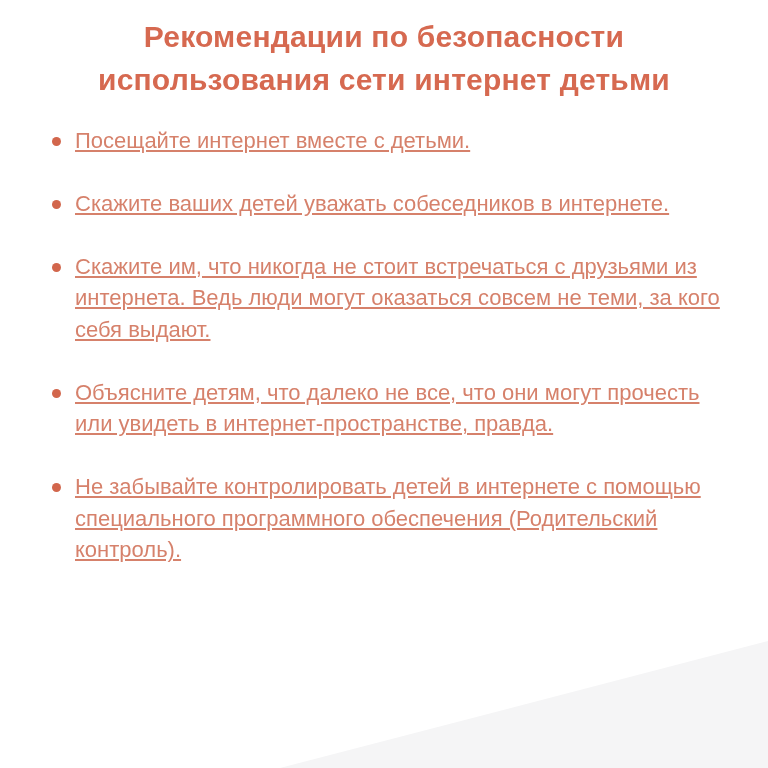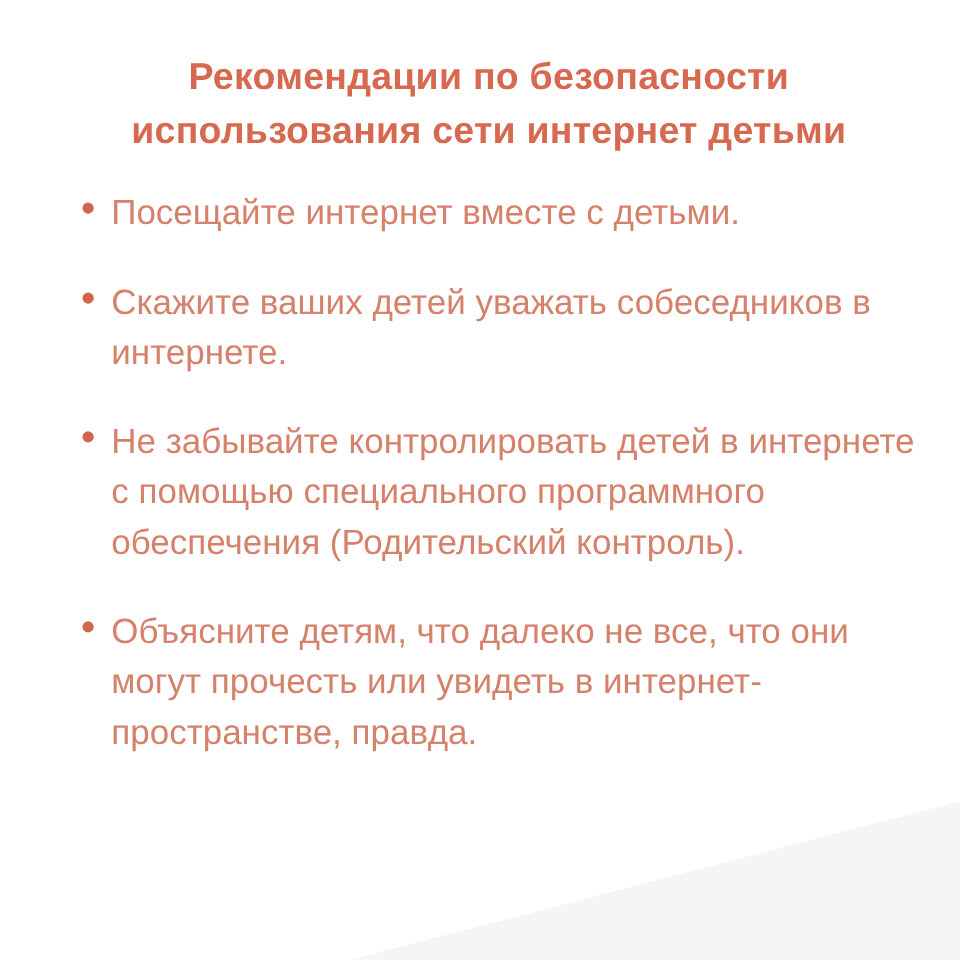--- a/index.html
+++ b/index.html
@@ -19,23 +19,22 @@
     left: 0;
     top: 0;
     width: 768px;
     height: 768px;
     z-index: 0;
     pointer-events: none;
   }
   .content {
     position: relative;
     z-index: 1;
-    padding: 41px 30px 0 30px;
+    padding: 16px 30px 0 30px;
     box-sizing: border-box;
-    margin-left: 14px;
   }
   .page-title {
     margin: 0 auto;
     max-width: 660px;
     text-align: center;
     font-size: 30px;
     line-height: 1.42;
     font-weight: bold;
     color: var(--title-color, #d66950);
     letter-spacing: 0.2px;
@@ -43,24 +42,25 @@
   .rec-list {
     list-style: none;
     margin: 24px 0 0 0;
     padding: 0 0 0 22px;
     max-width: 682px;
   }
   .rec-list li {
     position: relative;
     padding-left: 23px;
     margin-bottom: 31px;
-    font-size: 28px;
+    font-size: 22px;
     line-height: 1.44;
     color: var(--body-color, #d6816b);
     max-width: 660px;
+    text-decoration: underline;
   }
   .bullet-dot {
     position: absolute;
     left: 0;
     top: 12px;
     width: 9px;
     height: 9px;
     border-radius: 50%;
     background: var(--dot-color, #d2664c);
   }
@@ -80,21 +80,25 @@
     <li>
       <span class="bullet-dot"></span>
       <span>Посещайте интернет вместе с детьми.</span>
     </li>
     <li>
       <span class="bullet-dot"></span>
       <span>Скажите ваших детей уважать собеседников в интернете.</span>
     </li>
     <li>
       <span class="bullet-dot"></span>
-      <span>Не забывайте контролировать детей в интернете с помощью специального программного обеспечения (Родительский контроль).</span>
+      <span>Скажите им, что никогда не стоит встречаться с друзьями из интернета. Ведь люди могут оказаться совсем не теми, за кого себя выдают.</span>
     </li>
     <li>
       <span class="bullet-dot"></span>
       <span>Объясните детям, что далеко не все, что они могут прочесть или увидеть в интернет-пространстве, правда.</span>
+    </li>
+    <li>
+      <span class="bullet-dot"></span>
+      <span>Не забывайте контролировать детей в интернете с помощью специального программного обеспечения (Родительский контроль).</span>
     </li>
   </ul>
 
 </div>
 
 </body></html>

